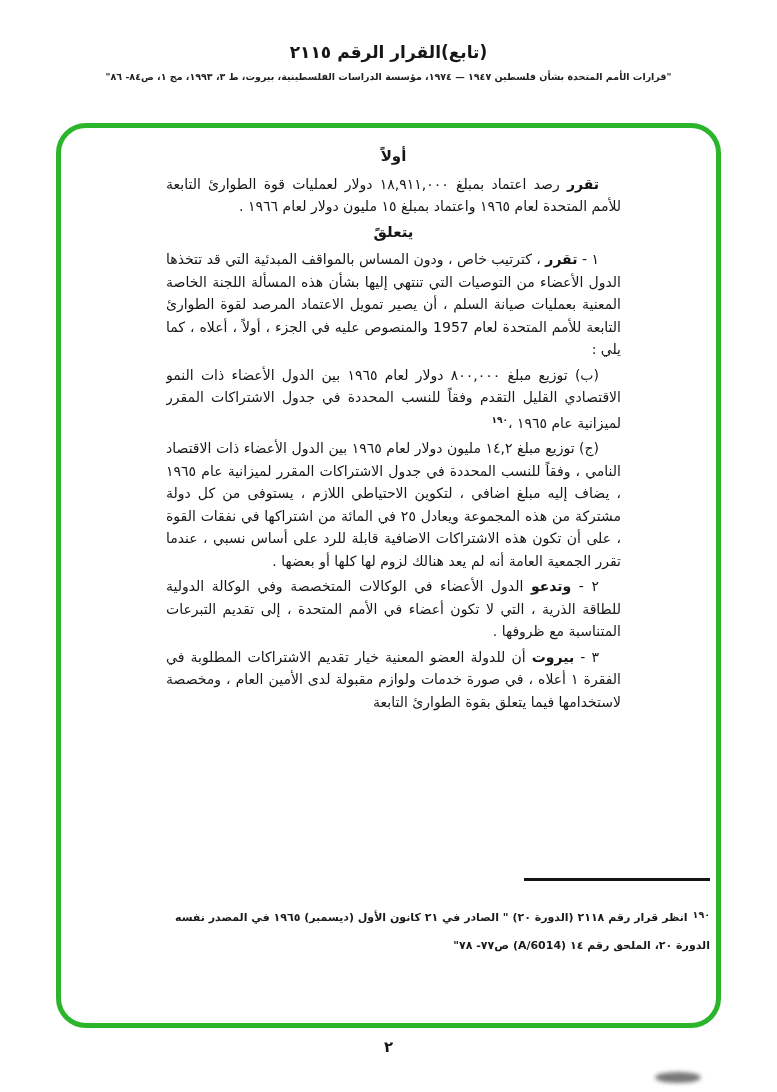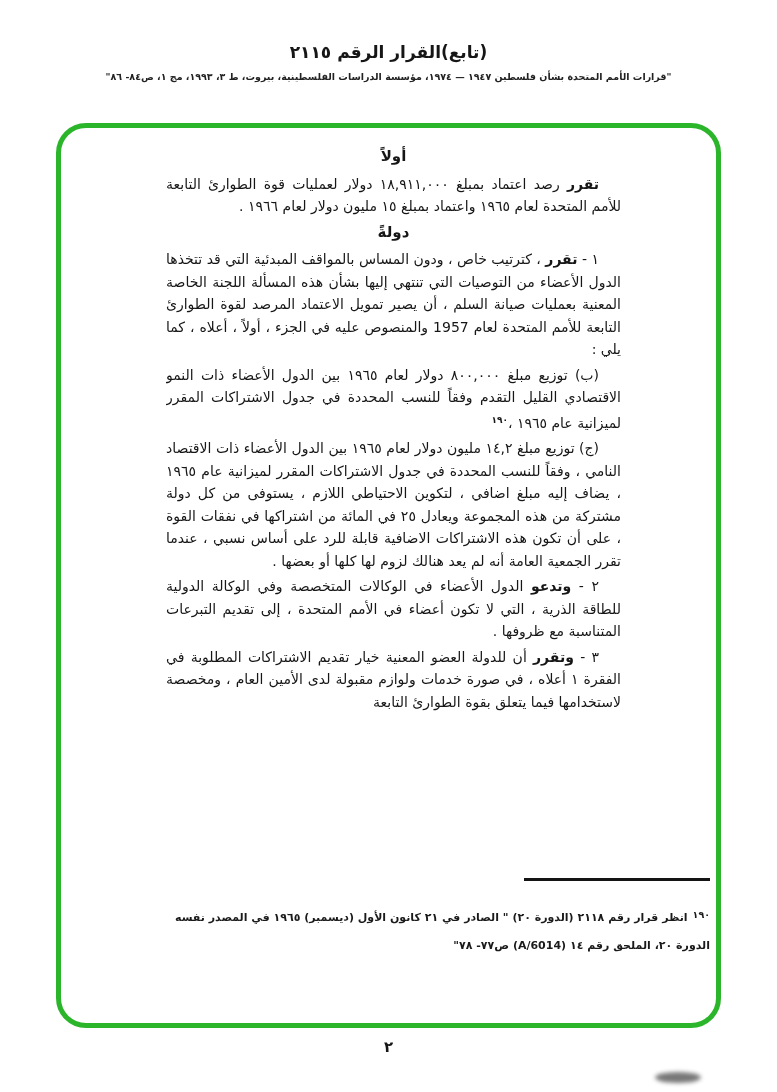--- a/index.html
+++ b/index.html
@@ -143,32 +143,32 @@
   </div>
 
   <div class="frame" style="border-color: rgb(43, 181, 43); border-radius: 30px;">
 
     <div class="doc">
 
       <div class="sec-heading">أولاً</div>
 
       <p class="para"><b>تقرر</b><span> رصد اعتماد بمبلغ ١٨,٩١١,٠٠٠ دولار لعمليات قوة الطوارئ التابعة للأمم المتحدة لعام ١٩٦٥ واعتماد بمبلغ ١٥ مليون دولار لعام ١٩٦٦ .</span></p>
 
-      <div class="sec-heading">دولةً</div>
+      <div class="sec-heading">يتعلقً</div>
 
       <p class="para"><span>١ - </span><b>تقرر</b><span> ، كترتيب خاص ، ودون المساس بالمواقف المبدئية التي قد تتخذها الدول الأعضاء من التوصيات التي تنتهي إليها بشأن هذه المسألة اللجنة الخاصة المعنية بعمليات صيانة السلم ، أن يصير تمويل الاعتماد المرصد لقوة الطوارئ التابعة للأمم المتحدة لعام 1957 والمنصوص عليه في الجزء ، أولاً ، أعلاه ، كما يلي :</span></p>
 
 
       <p class="para"><span>(ب)</span><span> توزيع مبلغ ٨٠٠,٠٠٠ دولار لعام ١٩٦٥ بين الدول الأعضاء ذات النمو الاقتصادي القليل التقدم وفقاً للنسب المحددة في جدول الاشتراكات المقرر لميزانية عام ١٩٦٥ ،</span><sup class="fn-ref">١٩٠</sup></p>
 
       <p class="para"><span>(ج)</span><span> توزيع مبلغ ١٤,٢ مليون دولار لعام ١٩٦٥ بين الدول الأعضاء ذات الاقتصاد النامي ، وفقاً للنسب المحددة في جدول الاشتراكات المقرر لميزانية عام ١٩٦٥ ، يضاف إليه مبلغ اضافي ، لتكوين الاحتياطي اللازم ، يستوفى من كل دولة مشتركة من هذه المجموعة ويعادل ٢٥ في المائة من اشتراكها في نفقات القوة ، على أن تكون هذه الاشتراكات الاضافية قابلة للرد على أساس نسبي ، عندما تقرر الجمعية العامة أنه لم يعد هنالك لزوم لها كلها أو بعضها .</span></p>
 
       <p class="para"><span>٢ - </span><b>وتدعو</b><span> الدول الأعضاء في الوكالات المتخصصة وفي الوكالة الدولية للطاقة الذرية ، التي لا تكون أعضاء في الأمم المتحدة ، إلى تقديم التبرعات المتناسبة مع ظروفها .</span></p>
 
-      <p class="para"><span>٣ - </span><b>وتقرر</b><span> أن للدولة العضو المعنية خيار تقديم الاشتراكات المطلوبة في الفقرة ١ أعلاه ، في صورة خدمات ولوازم مقبولة لدى الأمين العام ، ومخصصة لاستخدامها فيما يتعلق بقوة الطوارئ التابعة</span></p>
+      <p class="para"><span>٣ - </span><b>بيروت</b><span> أن للدولة العضو المعنية خيار تقديم الاشتراكات المطلوبة في الفقرة ١ أعلاه ، في صورة خدمات ولوازم مقبولة لدى الأمين العام ، ومخصصة لاستخدامها فيما يتعلق بقوة الطوارئ التابعة</span></p>
 
     </div>
 
     <div class="footnote">
       <div class="fn-rule"></div>
       <div class="fn-text"><span class="fn-marker">١٩٠</span><span>انظر قرار رقم ٢١١٨ (الدورة ٢٠) " الصادر في ٢١ كانون الأول (ديسمبر) ١٩٦٥ في المصدر نفسه</span></div>
       <div class="fn-text fn-line2">الدورة ٢٠، الملحق رقم ١٤ (A/6014) ص٧٧- ٧٨"</div>
     </div>
 
   </div>

